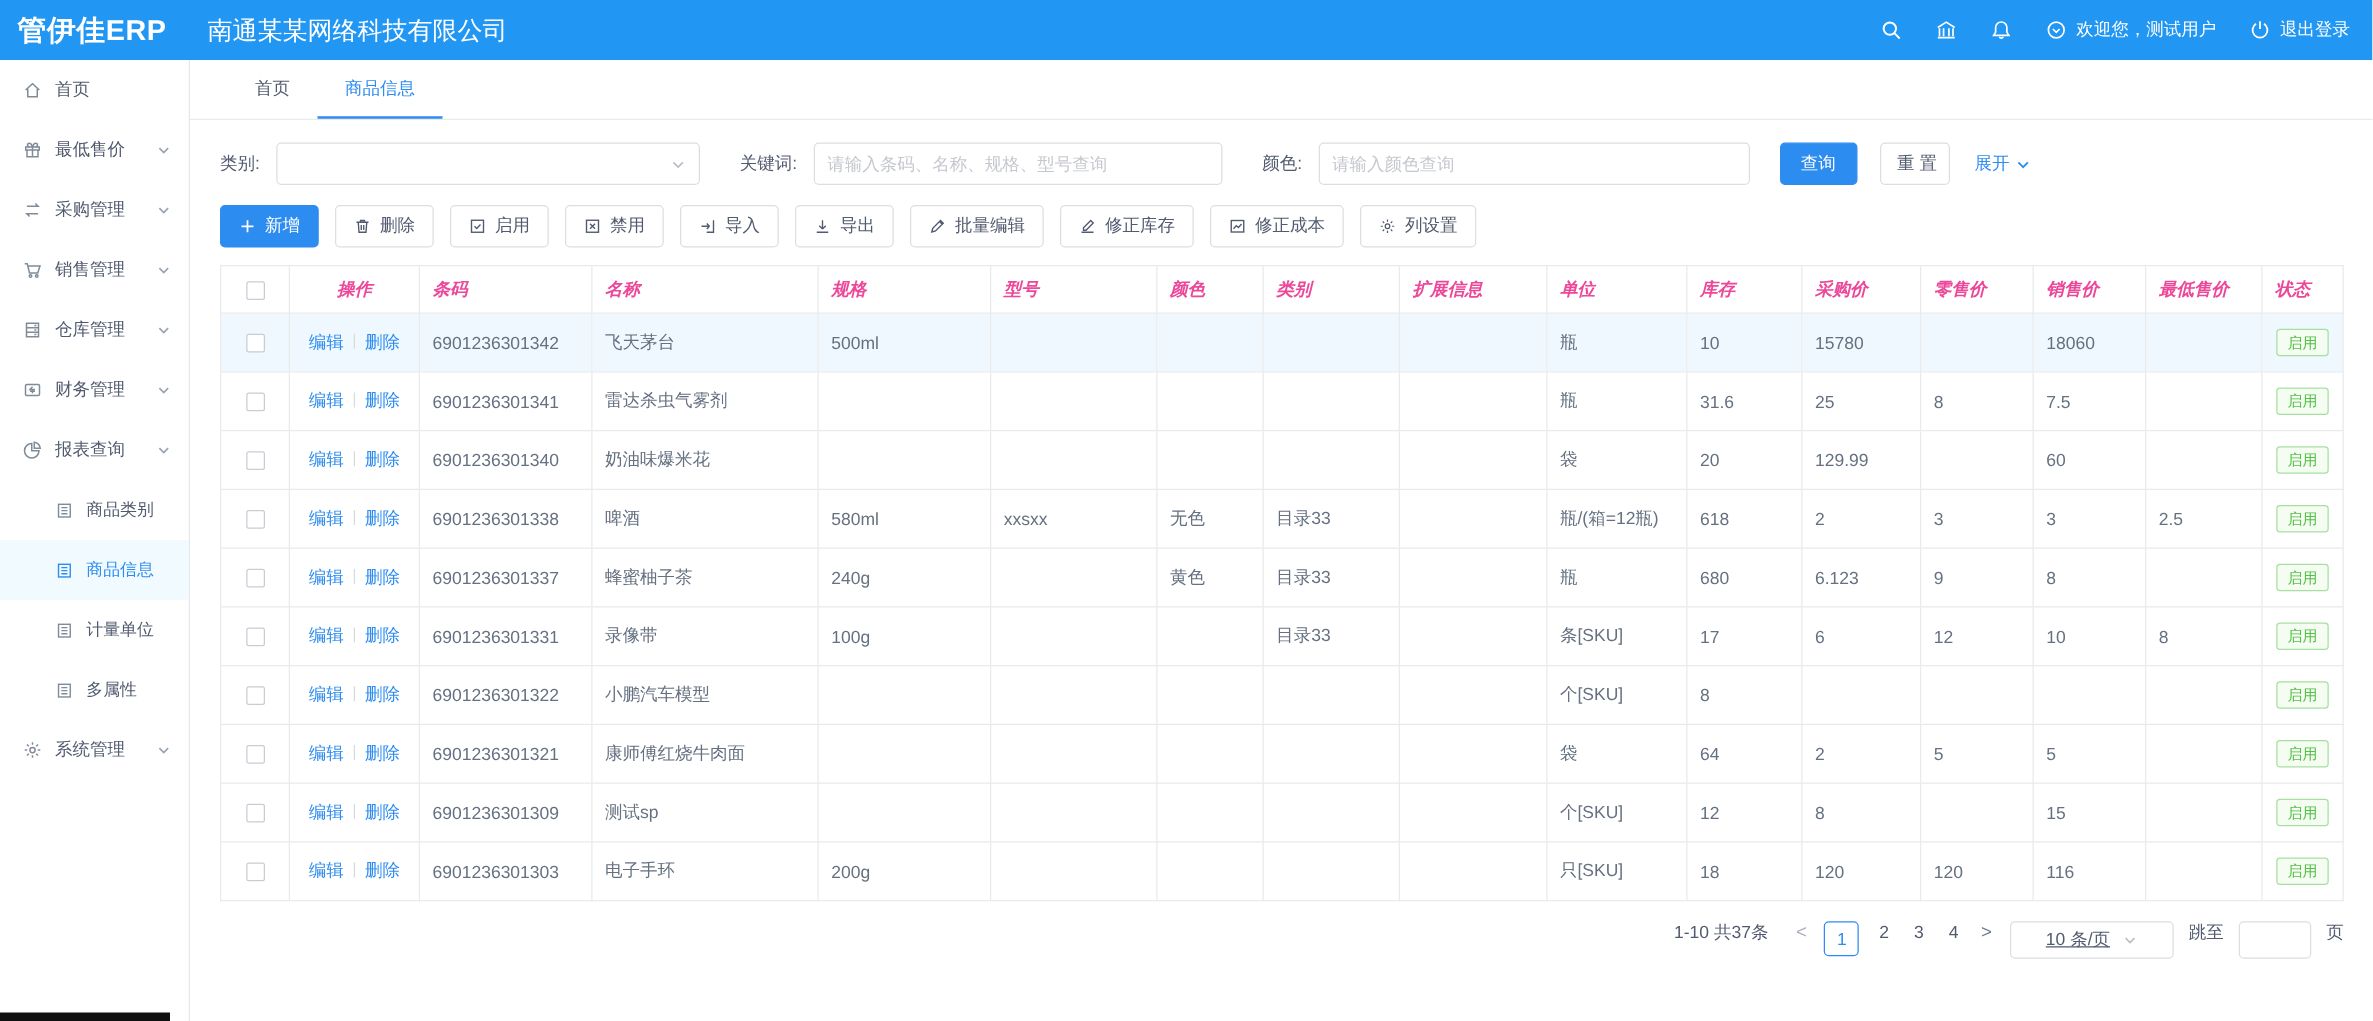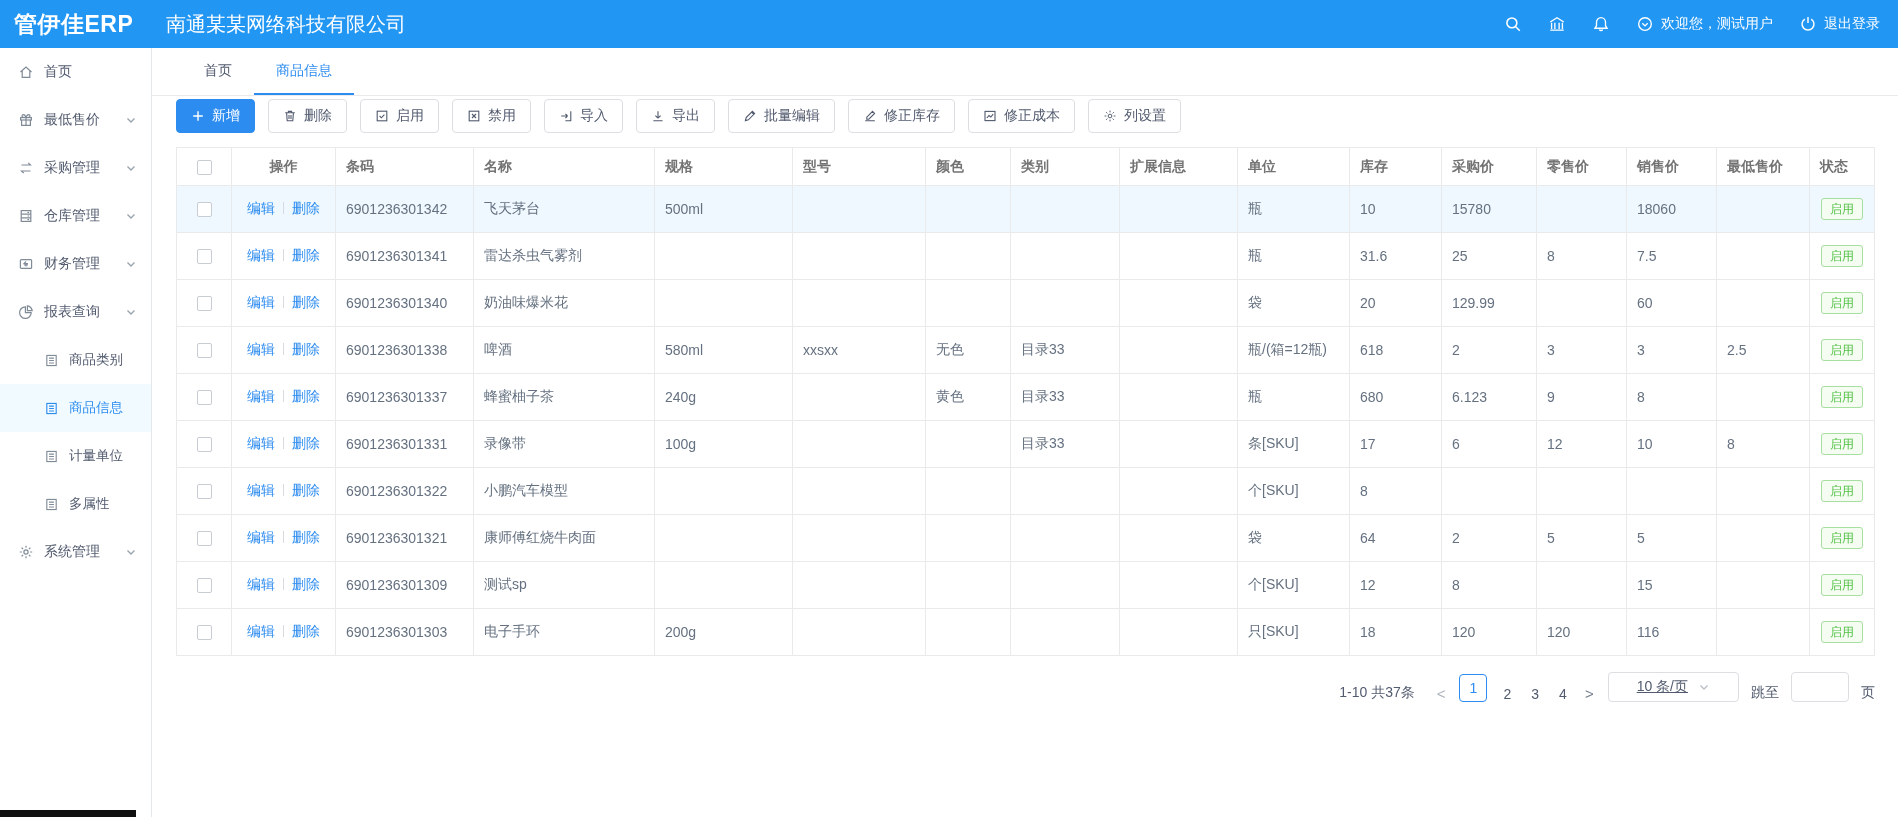--- a/index.html
+++ b/index.html
@@ -48,41 +48,41 @@
   .cl { width:345px; margin-right:24px; }
   .btn { height:34px; border-radius:4px; border:1px solid #dcdee2; background:#fff; color:#515a6e;
     font-size:14px; cursor:pointer; display:inline-flex; align-items:center; justify-content:center; font-family:inherit; }
   .btn-primary { background:#2d8cf0; border-color:#2d8cf0; color:#fff; }
   .q-btn { width:62px; margin-right:18px; }
   .r-btn { width:56px; margin-right:20px; letter-spacing:4px; padding-left:8px;}
   .expand-link { color:#2d8cf0; display:inline-flex; align-items:center; gap:4px; cursor:pointer; }
   .expand-link .chev { width:13px; height:13px; }
 
   
-  .toolbar { margin-top:3px; display:flex; align-items:flex-start; gap:13px;font-family:Liberation Serif, serif; }
+  .toolbar { margin-top:16px; display:flex; align-items:flex-start; gap:13px;font-family:Liberation Serif, serif; }
   .t-btn { height:34px; padding:0 14px; gap:7px; }
   .t-btn .ic { width:14px; height:14px; }
 
   
   table { margin-top:14px; width:100%; border-collapse:collapse; table-layout:fixed; }
   th,td { border:1px solid #e8eaec; padding:0 10px; text-align:left; overflow:hidden; white-space:nowrap; }
-  th { height:38px; font-weight:600; color:#737373; background:#fff; }
+  th { height:38px; font-weight:600; color:#ec4899; background:#fff;font-style:italic; }
   td { height:47px; color:#657180; }
   tr.hl td { background:#eef8fe; }
   .c { text-align:center; padding:0; }
   .cb { display:inline-block; width:15px; height:15px; border:1px solid #c8cdd4; border-radius:2px; background:#fff; vertical-align:middle; cursor:pointer; }
   .ops { text-align:center; }
   .ops a { color:#2d8cf0; text-decoration:none; cursor:pointer; }
   .ops .sep { display:inline-block; width:1px; height:12px; background:#d7dbe0; margin:0 8px; vertical-align:-1px; }
   .st { text-align:center; }
   .badge { display:inline-block; padding:3px 8px; font-size:12px; color:#52c145; border:1px solid #a6dfa0;
     background:#f5fcf2; border-radius:3px; line-height:1.2; }
 
   
-  .pager { margin-top:16px; display:flex; justify-content:flex-end; align-items:flex-end; gap:12px; color:#515a6e; }
+  .pager { margin-top:16px; display:flex; justify-content:flex-end; align-items:flex-start; gap:12px; color:#515a6e; }
   .pg-total { margin-right:8px; }
   .pg-arrow { color:#aab1ba; cursor:pointer; padding:0 2px; font-size:15px; }
   .pg-arrow.next { color:#737d8a; }
   .pg-num { cursor:pointer; padding:0 4px; }
   .pg-cur { min-width:28px; height:28px; border:1px solid #2d8cf0; color:#2d8cf0; border-radius:4px;
     display:inline-flex; align-items:center; justify-content:center; cursor:pointer; }
   .pg-size { height:30px; border:1px solid #dcdee2; border-radius:4px; display:inline-flex; align-items:center;
     gap:10px; padding:0 28px; cursor:pointer;text-decoration:underline; }
   .pg-size .chev { width:12px; height:12px; color:#b8bec6; }
   .pg-jump-input { width:58px; height:30px; border:1px solid #dcdee2; border-radius:4px; outline:none; padding:0 6px; font-family:inherit; }
@@ -147,20 +147,31 @@
       <svg class="ic" viewBox="0 0 16 16" fill="none" stroke="currentColor" stroke-width="1.2">
           <path d="M3.5 5h9l-2.2-2.2M12.5 11h-9l2.2 2.2"></path>
         </svg>
       <span>采购管理</span>
       <svg class="chev" viewBox="0 0 12 12" fill="none" stroke="currentColor" stroke-width="1.4">
           <path d="M2.5 4.5L6 8l3.5-3.5"></path>
         </svg>
     </div>
     <div class="side-item">
       <svg class="ic" viewBox="0 0 16 16" fill="none" stroke="currentColor" stroke-width="1.2">
+          <path d="M1.8 3h2l1.8 7.4h6.6l1.8-5.6H4.6"></path>
+          <circle cx="6.4" cy="12.8" r="1"></circle>
+          <circle cx="11.4" cy="12.8" r="1"></circle>
+        </svg>
+      <span>销售管理</span>
+      <svg class="chev" viewBox="0 0 12 12" fill="none" stroke="currentColor" stroke-width="1.4">
+          <path d="M2.5 4.5L6 8l3.5-3.5"></path>
+        </svg>
+    </div>
+    <div class="side-item">
+      <svg class="ic" viewBox="0 0 16 16" fill="none" stroke="currentColor" stroke-width="1.2">
           <rect x="3.2" y="2.6" width="9.6" height="10.8"></rect>
           <path d="M3.2 6.2h9.6M3.2 9.8h9.6M9.5 4.4h1.6M9.5 8h1.6M9.5 11.6h1.6"></path>
         </svg>
       <span>仓库管理</span>
       <svg class="chev" viewBox="0 0 12 12" fill="none" stroke="currentColor" stroke-width="1.4">
           <path d="M2.5 4.5L6 8l3.5-3.5"></path>
         </svg>
     </div>
     <div class="side-item">
       <svg class="ic" viewBox="0 0 16 16" fill="none" stroke="currentColor" stroke-width="1.2">
@@ -223,20 +234,40 @@
   </aside>
 
   <main>
     <div class="tabbar">
       <div class="tab">首页</div>
       <div class="tab active">商品信息</div>
     </div>
 
     <div class="content">
 
+      <div class="filter-row">
+        <span class="f-label">类别:</span>
+        <div class="f-select">
+          <svg class="chev" viewBox="0 0 12 12" fill="none" stroke="currentColor" stroke-width="1.3">
+              <path d="M2.5 4.5L6 8l3.5-3.5"></path>
+            </svg>
+        </div>
+        <span class="f-label">关键词:</span>
+        <input class="f-input kw" placeholder="请输入条码、名称、规格、型号查询" style="">
+        <span class="f-label">颜色:</span>
+        <input class="f-input cl" placeholder="请输入颜色查询" style="">
+        <button class="btn btn-primary q-btn">查询</button>
+        <button class="btn r-btn">重置</button>
+        <span class="expand-link">
+          <span>展开</span>
+          <svg class="chev" viewBox="0 0 12 12" fill="none" stroke="currentColor" stroke-width="1.4">
+              <path d="M2.5 4.5L6 8l3.5-3.5"></path>
+            </svg>
+        </span>
+      </div>
 
       <div class="toolbar">
         <button class="btn btn-primary t-btn">
           <svg class="ic" viewBox="0 0 14 14" fill="none" stroke="#fff" stroke-width="1.4">
               <path d="M7 2.2v9.6M2.2 7h9.6"></path>
             </svg>
           <span>新增</span>
         </button>
         <button class="btn t-btn">
           <svg class="ic" viewBox="0 0 14 14" fill="none" stroke="currentColor" stroke-width="1.1">

